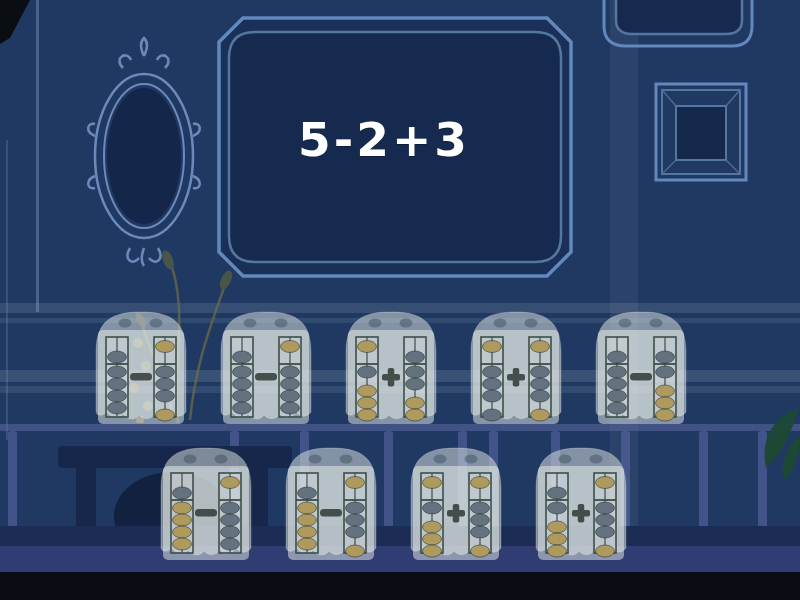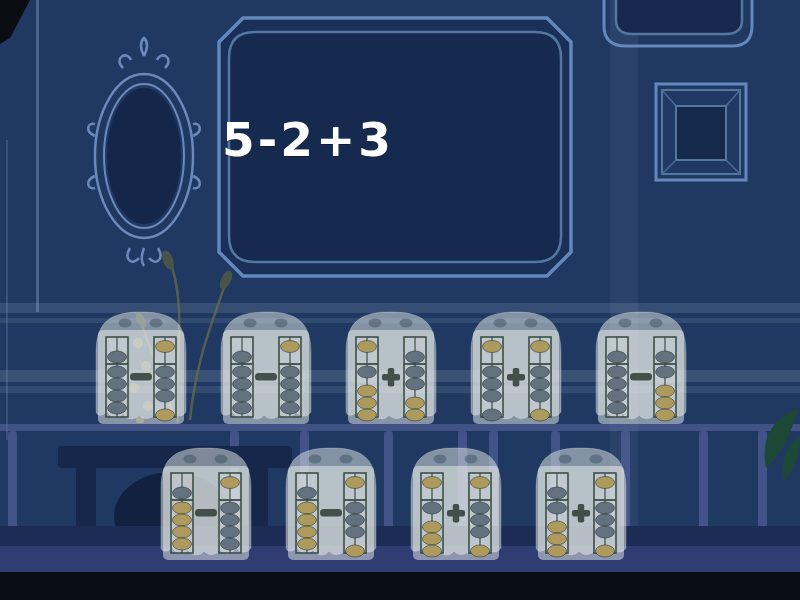--- a/index.html
+++ b/index.html
@@ -7,21 +7,21 @@
     position:relative;width:800px;height:600px;overflow:hidden;
     background:#203962;
     font-family:"DejaVu Sans", sans-serif;
   }
   .abs{position:absolute;}
   
   .streak{left:0;width:800px;background:#cfe0ee;pointer-events:none;}
   
   #question-frame{left:213px;top:12px;width:364px;height:270px;}
   #question-text{
-    left:222px;top:112px;width:364px;
+    left:202px;top:112px;width:364px;text-align:center;
     color:#ffffff;font-size:47px;font-weight:bold;letter-spacing:3px;
     text-shadow:0 1px 0 rgba(0,0,0,.25);
   }
   
   .card-row{display:flex;gap:13px;}
   #row-1{left:85px;top:306px;}
   #row-2{left:150px;top:442px;}
   .ghost-card{width:112px;height:128px;cursor:pointer;background:transparent;border:0;padding:0;}
   
   #bottom-bar{left:0;top:572px;width:800px;height:28px;background:#0a0d14;}

